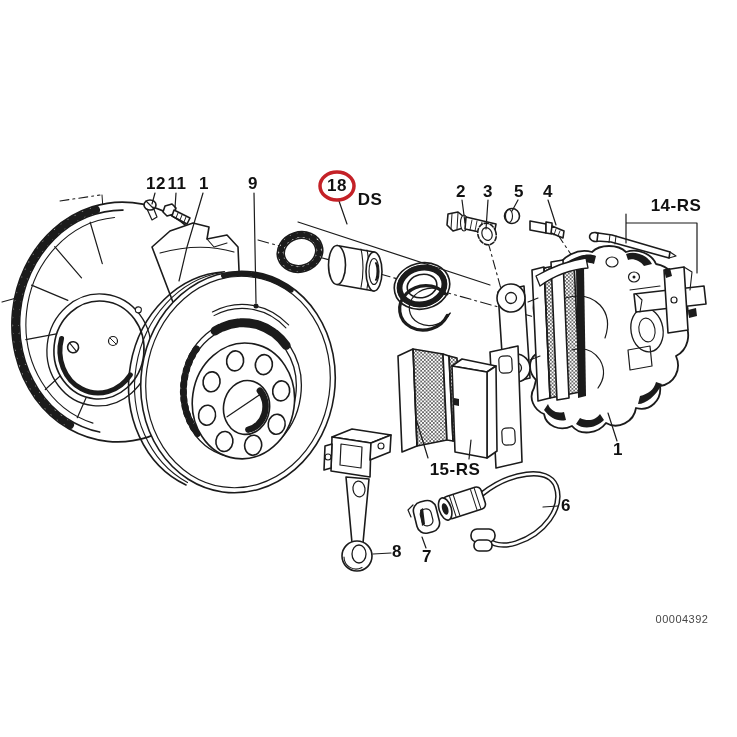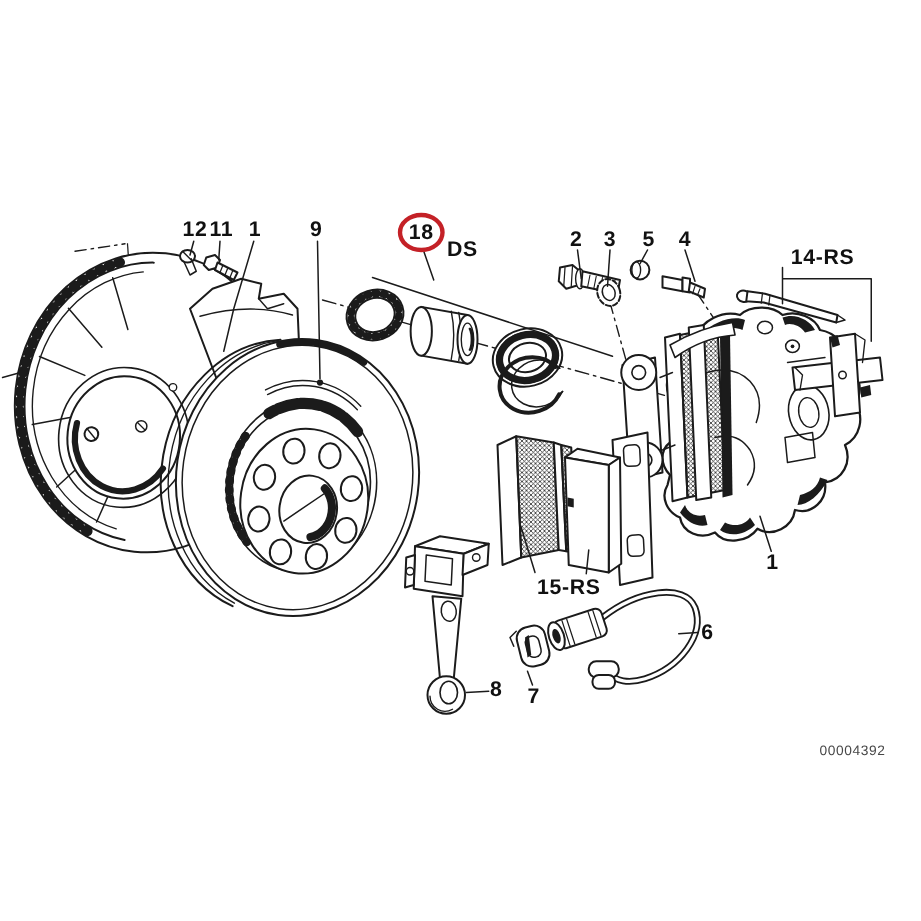--- a/index.html
+++ b/index.html
@@ -274,22 +274,22 @@
 <span class="lbl" style="left:156px;top:184px">12</span>
 <span class="lbl" style="left:177px;top:184px">11</span>
 <span class="lbl" style="left:204px;top:184px">1</span>
 <span class="lbl" style="left:253px;top:184px">9</span>
 <span class="lbl" style="left:337px;top:186px">18</span>
 <span class="lbl" style="left:370px;top:200px">DS</span>
 <span class="lbl" style="left:461px;top:192px">2</span>
 <span class="lbl" style="left:488px;top:192px">3</span>
 <span class="lbl" style="left:519px;top:192px">5</span>
 <span class="lbl" style="left:548px;top:192px">4</span>
-<span class="lbl" style="left:658px;top:206px">14-RS</span>
+<span class="lbl" style="left:676px;top:206px">14-RS</span>
 <span class="lbl" style="left:618px;top:450px">1</span>
 <span class="lbl" style="left:455px;top:470px">15-RS</span>
 <span class="lbl" style="left:397px;top:552px">8</span>
 <span class="lbl" style="left:427px;top:557px">7</span>
 <span class="lbl" style="left:566px;top:506px">6</span>
 
-<span class="fiche-num" style="left:682px;top:601px">00004392</span>
+<span class="fiche-num" style="left:682px;top:619px">00004392</span>
 
 </div>
 
 </body></html>

